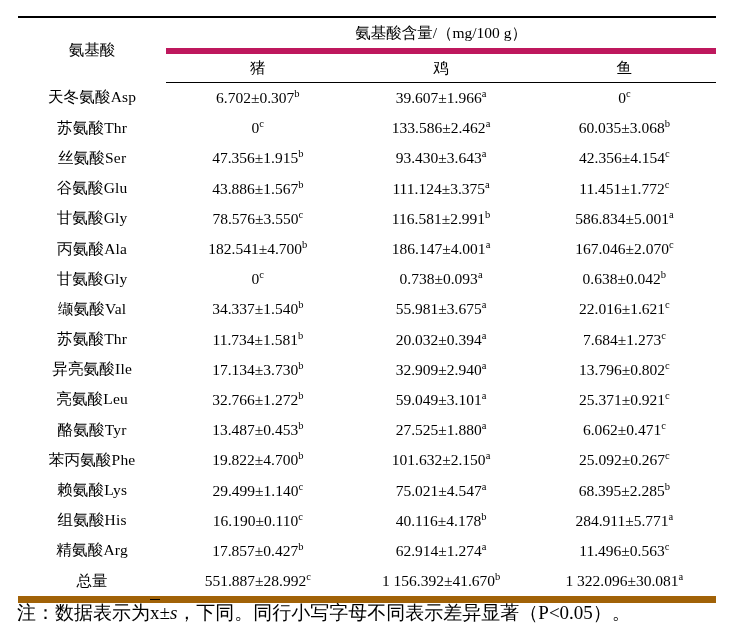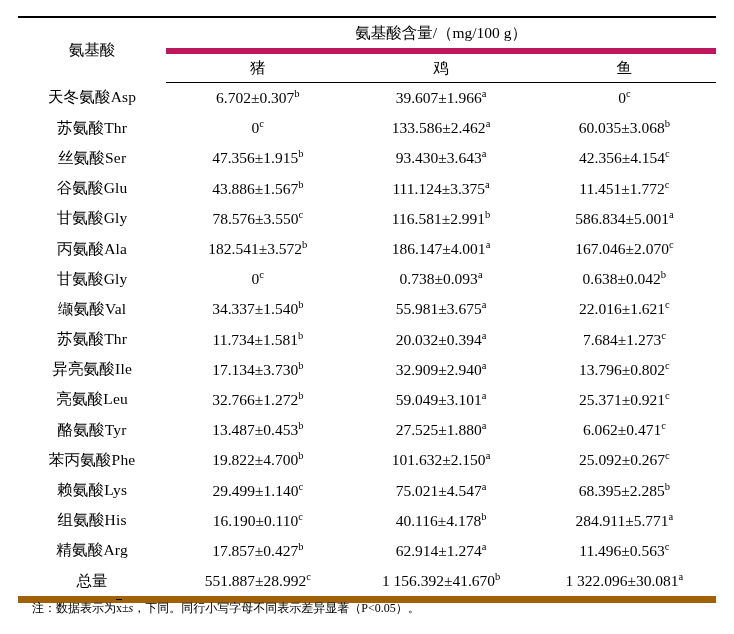--- a/index.html
+++ b/index.html
@@ -63,24 +63,24 @@
   .data-row td.name {
     letter-spacing: 0.2px;
   }
   sup {
     font-size: 10.5px;
     vertical-align: super;
     line-height: 0;
   }
   .note {
     position: absolute;
-    left: 32px;
+    left: 17px;
     top: 600px;
     width: 700px;
-    font-size: 12px;
+    font-size: 19px;
     line-height: 1.35;
   }
   .note .ital {
     font-style: italic;
   }
   .overbar {
     position: relative;
     display: inline-block;
   }
   .overbar::before {
@@ -141,21 +141,21 @@
           <td class="val"><span>11.451±1.772</span><sup>c</sup></td>
         </tr>
         <tr class="data-row">
           <td class="name">甘氨酸Gly</td>
           <td class="val"><span>78.576±3.550</span><sup>c</sup></td>
           <td class="val"><span>116.581±2.991</span><sup>b</sup></td>
           <td class="val"><span>586.834±5.001</span><sup>a</sup></td>
         </tr>
         <tr class="data-row">
           <td class="name">丙氨酸Ala</td>
-          <td class="val"><span>182.541±3.572</span><sup>b</sup></td>
+          <td class="val"><span>182.541±4.700</span><sup>b</sup></td>
           <td class="val"><span>186.147±4.001</span><sup>a</sup></td>
           <td class="val"><span>167.046±2.070</span><sup>c</sup></td>
         </tr>
         <tr class="data-row">
           <td class="name">甘氨酸Gly</td>
           <td class="val"><span>0</span><sup>c</sup></td>
           <td class="val"><span>0.738±0.093</span><sup>a</sup></td>
           <td class="val"><span>0.638±0.042</span><sup>b</sup></td>
         </tr>
         <tr class="data-row">

